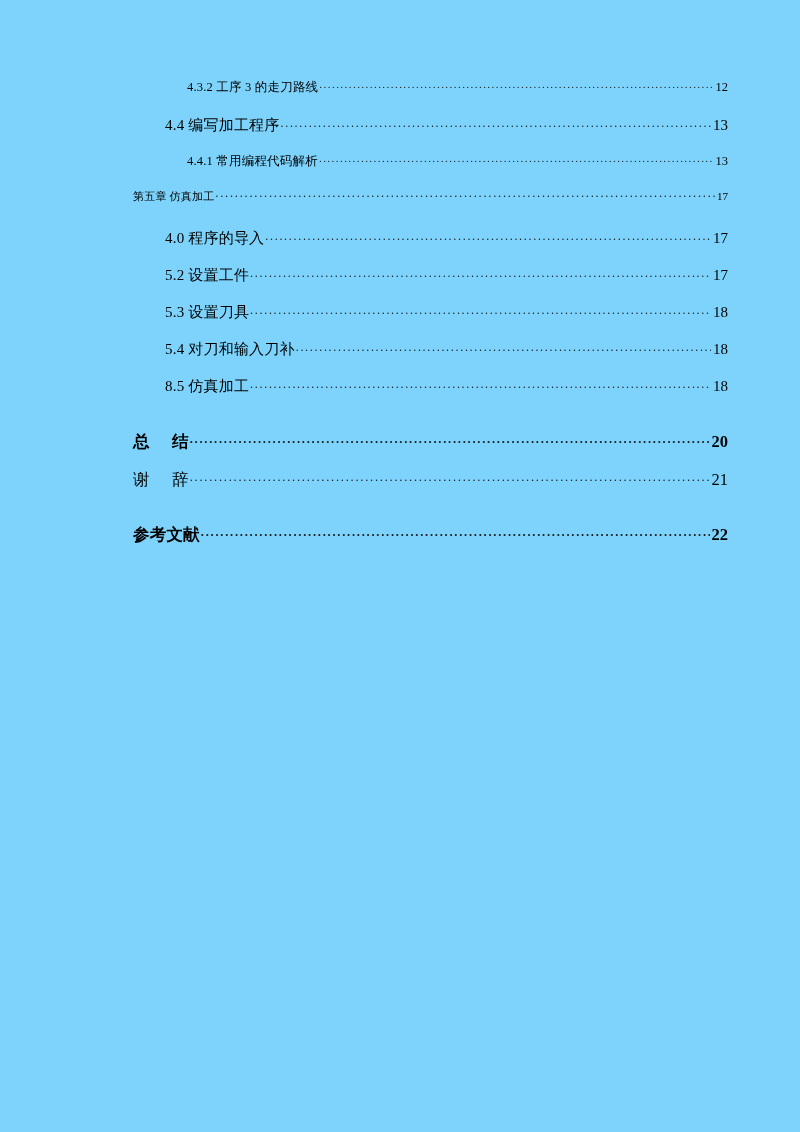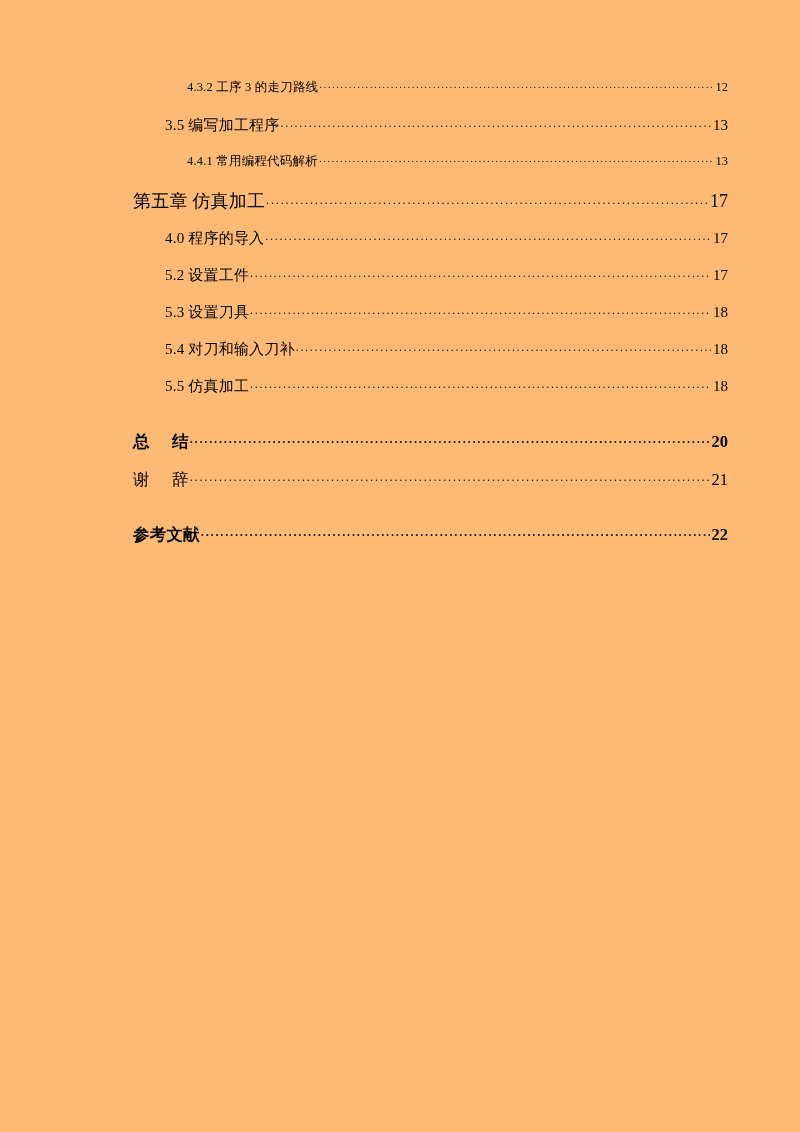--- a/index.html
+++ b/index.html
@@ -17,21 +17,21 @@
     color: #000000;
     -webkit-font-smoothing: antialiased;
   }
 
   #toc-page {
     position: absolute;
     left: 0;
     top: 0;
     width: 800px;
     height: 1132px;
-    background: #fdba74;
+    background: #7dd3fc;
   }
 
   #toc-list {
     position: absolute;
     left: 0;
     top: 78px;
     width: 800px;
   }
 
   
@@ -88,21 +88,21 @@
   .lvl2 {
     font-size: 15px;
     line-height: 1;
     height: 37px;
     padding-left: 165px;
   }
   .lvl2 .toc-dots::after { font-size: 12px; letter-spacing: 1.7px; }
 
   
   .lvl1 {
-    font-size: 18px;
+    font-size: 11px;
     line-height: 1;
     height: 39px;
     padding-left: 133px;
   }
   .lvl1 .toc-dots::after { font-size: 12.5px; letter-spacing: 1.75px; }
 
   
   .matter {
     font-size: 16.5px;
     line-height: 1;
@@ -123,21 +123,21 @@
 <div id="toc-page">
   <div id="toc-list">
 
     <div class="toc-row lvl3">
       <span class="toc-label">4.3.2  工序 3 的走刀路线</span>
       <span class="toc-dots"></span>
       <span class="toc-page-num">12</span>
     </div>
 
     <div class="toc-row lvl2">
-      <span class="toc-label">3.5  编写加工程序</span>
+      <span class="toc-label">4.4  编写加工程序</span>
       <span class="toc-dots"></span>
       <span class="toc-page-num">13</span>
     </div>
 
     <div class="toc-row lvl3">
       <span class="toc-label">4.4.1  常用编程代码解析</span>
       <span class="toc-dots"></span>
       <span class="toc-page-num">13</span>
     </div>
 
@@ -166,21 +166,21 @@
       <span class="toc-page-num">18</span>
     </div>
 
     <div class="toc-row lvl2">
       <span class="toc-label">5.4  对刀和输入刀补</span>
       <span class="toc-dots"></span>
       <span class="toc-page-num">18</span>
     </div>
 
     <div class="toc-row lvl2">
-      <span class="toc-label">5.5  仿真加工</span>
+      <span class="toc-label">8.5  仿真加工</span>
       <span class="toc-dots"></span>
       <span class="toc-page-num">18</span>
     </div>
 
     <div class="toc-row matter bold">
       <span class="toc-label spaced"><span>总</span><span class="gap2"></span><span>结</span></span>
       <span class="toc-dots"></span>
       <span class="toc-page-num">20</span>
     </div>
 

